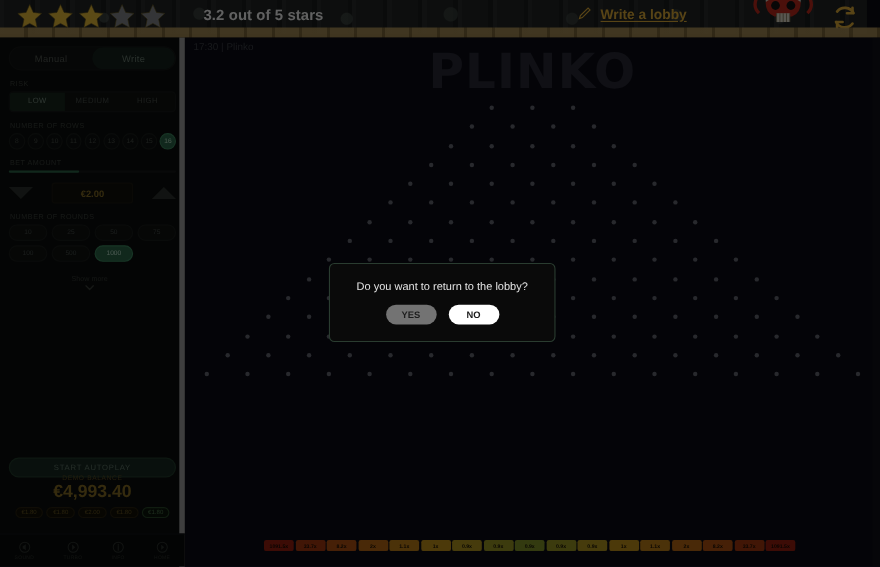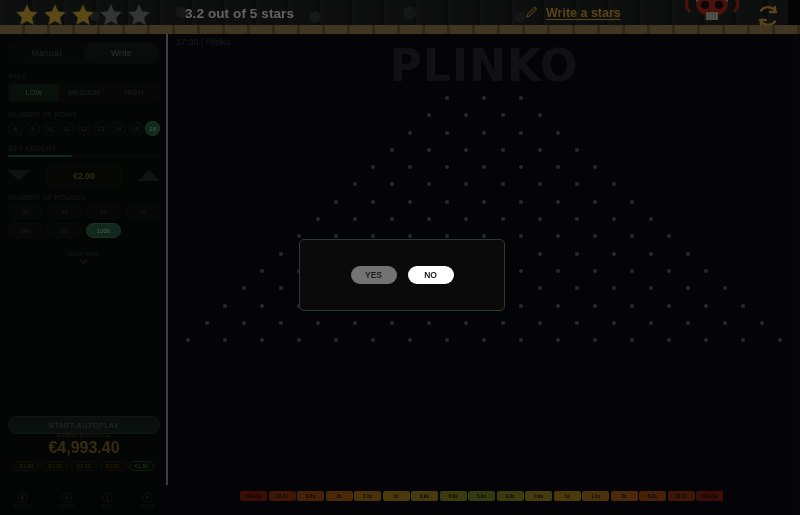--- a/index.html
+++ b/index.html
@@ -62,21 +62,21 @@
     background: repeating-linear-gradient(90deg,
        #b79a5d 0 22px, #8d7440 22px 25px);
     opacity: .9;
     z-index: 41;
   }
 
   
   .panel {
     position: absolute; left: 0; top: 34px; width: 168px; height: 481px;
     background: #0d0f0e;
-    border-right: 2px solid #a3a3a3;
+    border-right: 5px solid #a3a3a3;
     padding: 8px 8px 0 8px;
     z-index: 20;
   }
   .mode-toggle {
     display: flex; height: 22px; width: 152px;
     border-radius: 11px; background: #111413; overflow: hidden;
     border: 1px solid #171a19;
   }
   .mode-btn {
     flex: 1; display: flex; align-items: center; justify-content: center;
@@ -256,21 +256,21 @@
           <path d="M12 2l3 6.6 7 .8-5.2 4.8 1.4 7L12 17.8 5.8 21.2l1.4-7L2 9.4l7-.8z" fill="#8a8d92" stroke="#6b5a1d" stroke-width="0.5"></path>
         </svg>
       </div>
 
     <div class="rating-text">3.2 out of 5 stars</div>
 
     <div class="write-review-wrap">
       <svg class="pencil-icon" viewBox="0 0 16 16">
         <path d="M2 13l1-3 8-8 2 2-8 8z" fill="none" stroke="#e8b33a" stroke-width="1.2"></path>
       </svg>
-      <span class="write-review-link">Write a stars</span>
+      <span class="write-review-link">Write a lobby</span>
     </div>
 
     <svg class="skull-art" viewBox="0 0 68 35">
       <ellipse cx="34" cy="4" rx="16" ry="11" fill="#e6e0cf"></ellipse>
       <path d="M18 6 Q34 -6 50 6 Q50 16 42 19 L26 19 Q18 16 18 6Z" fill="#c62a1d"></path>
       <circle cx="27" cy="9" r="4" fill="#141414"></circle>
       <circle cx="41" cy="9" r="4" fill="#141414"></circle>
       <rect x="28" y="16" width="12" height="8" fill="#e8e2d2"></rect>
       <path d="M28 16v8M31 16v8M34 16v8M37 16v8M40 16v8" stroke="#8a7f60" stroke-width=".8"></path>
       <path d="M10 2 Q6 10 12 16" stroke="#c62a1d" stroke-width="3" fill="none"></path>
@@ -587,19 +587,20 @@
         <div class="multi" style="background: rgb(192, 108, 21);">2x</div>
         <div class="multi" style="background: rgb(184, 86, 20);">8.2x</div>
         <div class="multi" style="background: rgb(171, 59, 17);">33.7x</div>
         <div class="multi" style="background: rgb(158, 33, 16);">1091.5x</div>
       </div>
     <div class="side-handle"></div>
   </div>
 
   <div class="dim"></div>
   <div class="modal">
+    <div class="modal-text">Do you want to return to the lobby?</div>
     <div class="modal-actions">
       <button class="modal-btn btn-yes">YES</button>
       <button class="modal-btn btn-no">NO</button>
     </div>
   </div>
 
 </div>
 
 </body></html>

